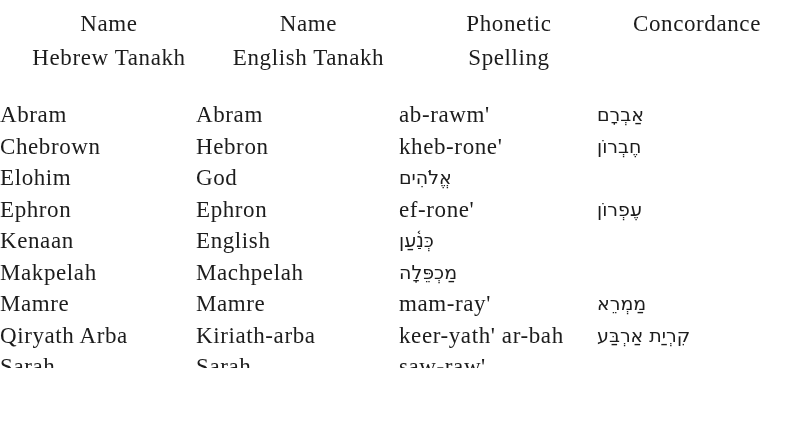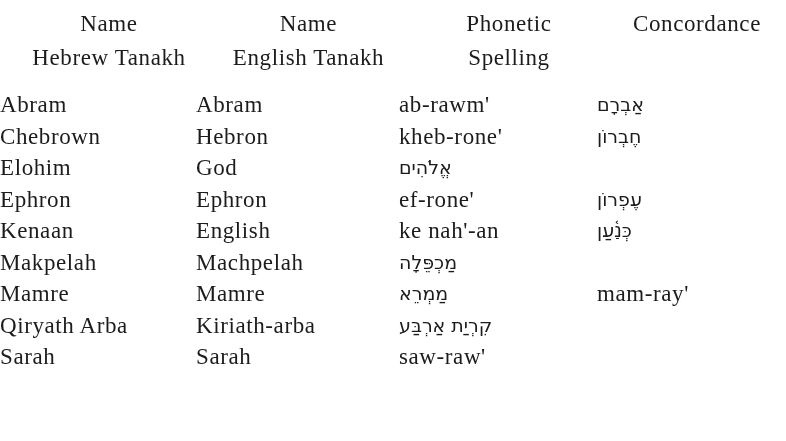--- a/index.html
+++ b/index.html
@@ -26,21 +26,21 @@
     padding-top: 7px;
   }
   .hcell {
     text-align: center;
     font-size: 23px;
     line-height: 34px;
     letter-spacing: 0.6px;
     white-space: nowrap;
   }
   .body-grid {
-    margin-top: 14px;
+    margin-top: 24px;
   }
   .row {
     display: grid;
     grid-template-columns: 196px 203px 198px 1fr;
     height: 31.5px;
   }
   .cell {
     font-size: 23px;
     line-height: 31.5px;
     letter-spacing: 0.6px;
@@ -105,40 +105,40 @@
     <div class="row">
       <div class="cell">Ephron</div>
       <div class="cell">Ephron</div>
       <div class="cell">ef-rone'</div>
       <div class="cell hebrew-cell">עֶפְרוֹן</div>
     </div>
 
     <div class="row">
       <div class="cell">Kenaan</div>
       <div class="cell">English</div>
-      <div class="cell">ke nah'-an</div>
       <div class="cell hebrew-cell">כְּנַ֫עַן</div>
     </div>
 
     <div class="row">
       <div class="cell">Makpelah</div>
       <div class="cell">Machpelah</div>
       <div class="cell hebrew-cell">מַכְפֵּלָה</div>
     </div>
 
     <div class="row">
       <div class="cell">Mamre</div>
       <div class="cell">Mamre</div>
+      <div class="cell">mam-ray'</div>
       <div class="cell hebrew-cell">מַמְרֵא</div>
-      <div class="cell">mam-ray'</div>
     </div>
 
     <div class="row">
       <div class="cell">Qiryath Arba</div>
       <div class="cell">Kiriath-arba</div>
+      <div class="cell">keer-yath' ar-bah</div>
       <div class="cell hebrew-cell">קִרְיַת אַרְבַּע</div>
     </div>
 
     <div class="row">
       <div class="cell">Sarah</div>
       <div class="cell">Sarah</div>
       <div class="cell">saw-raw'</div>
     </div>
 
 

